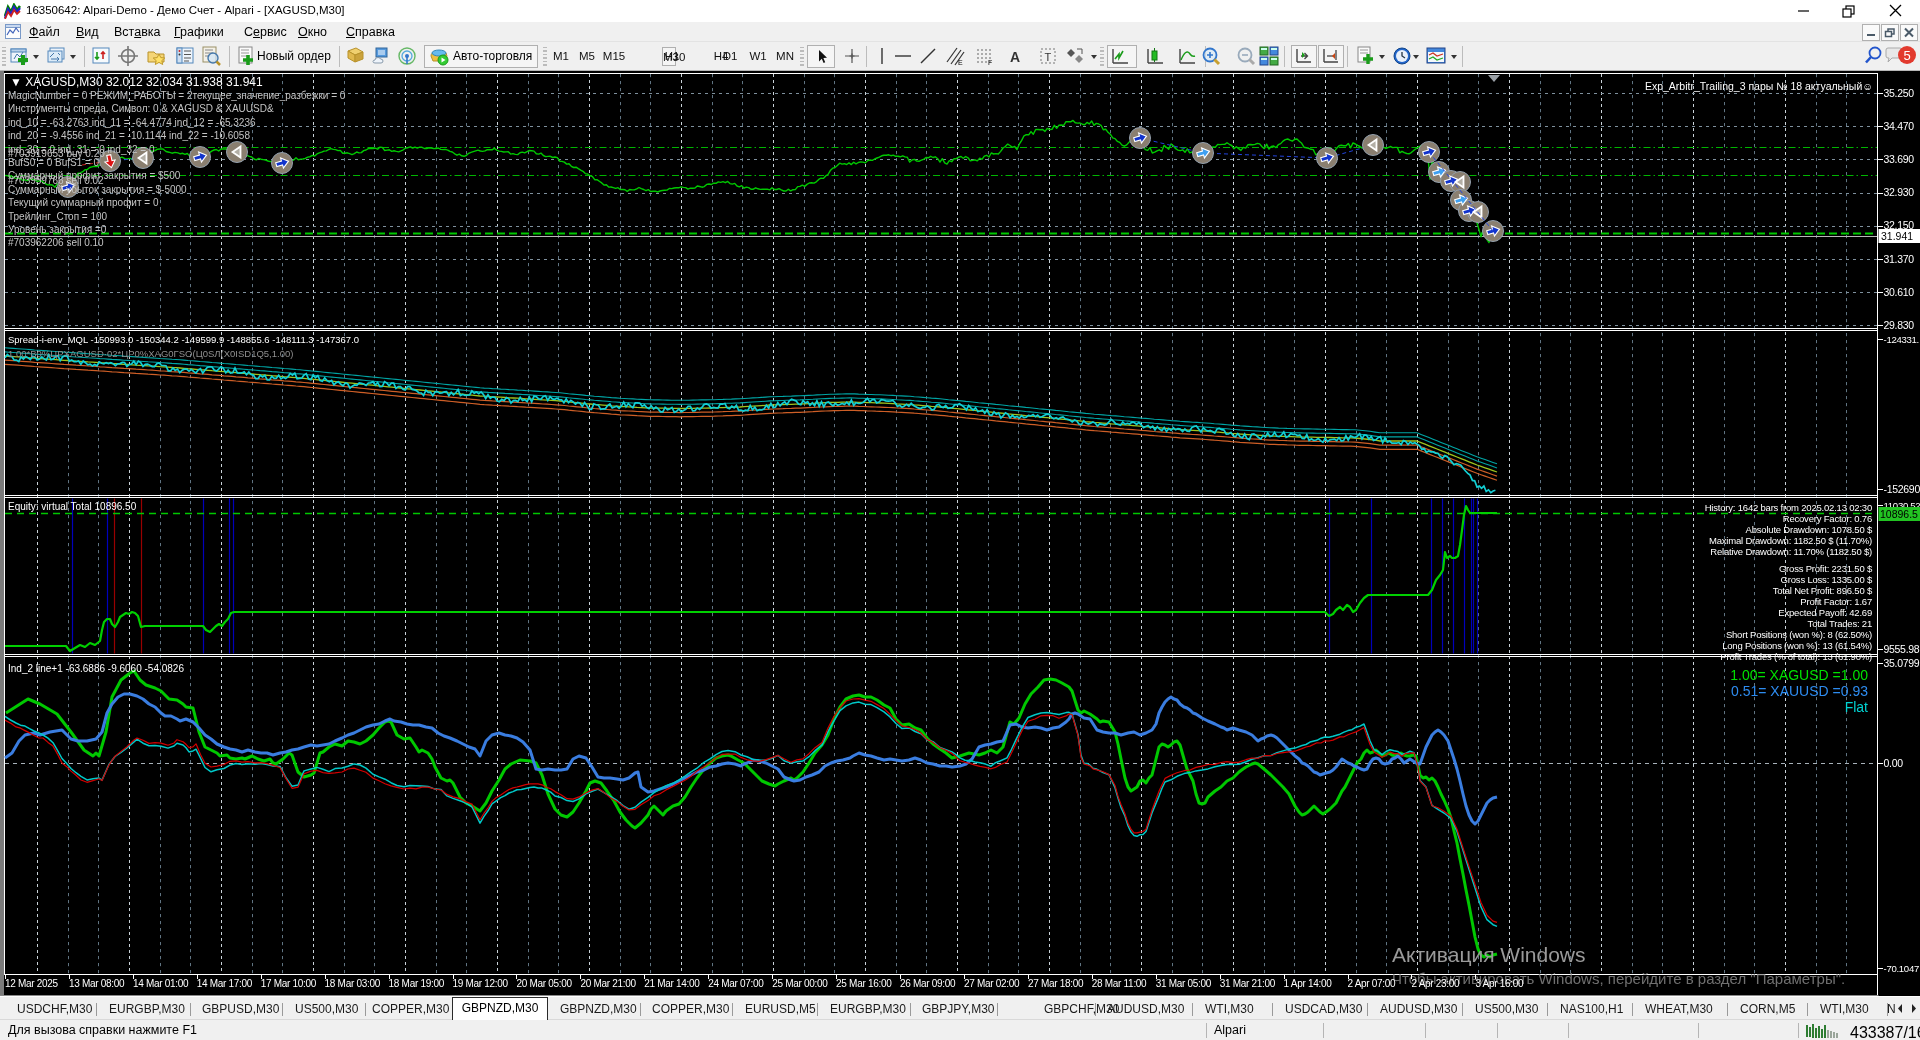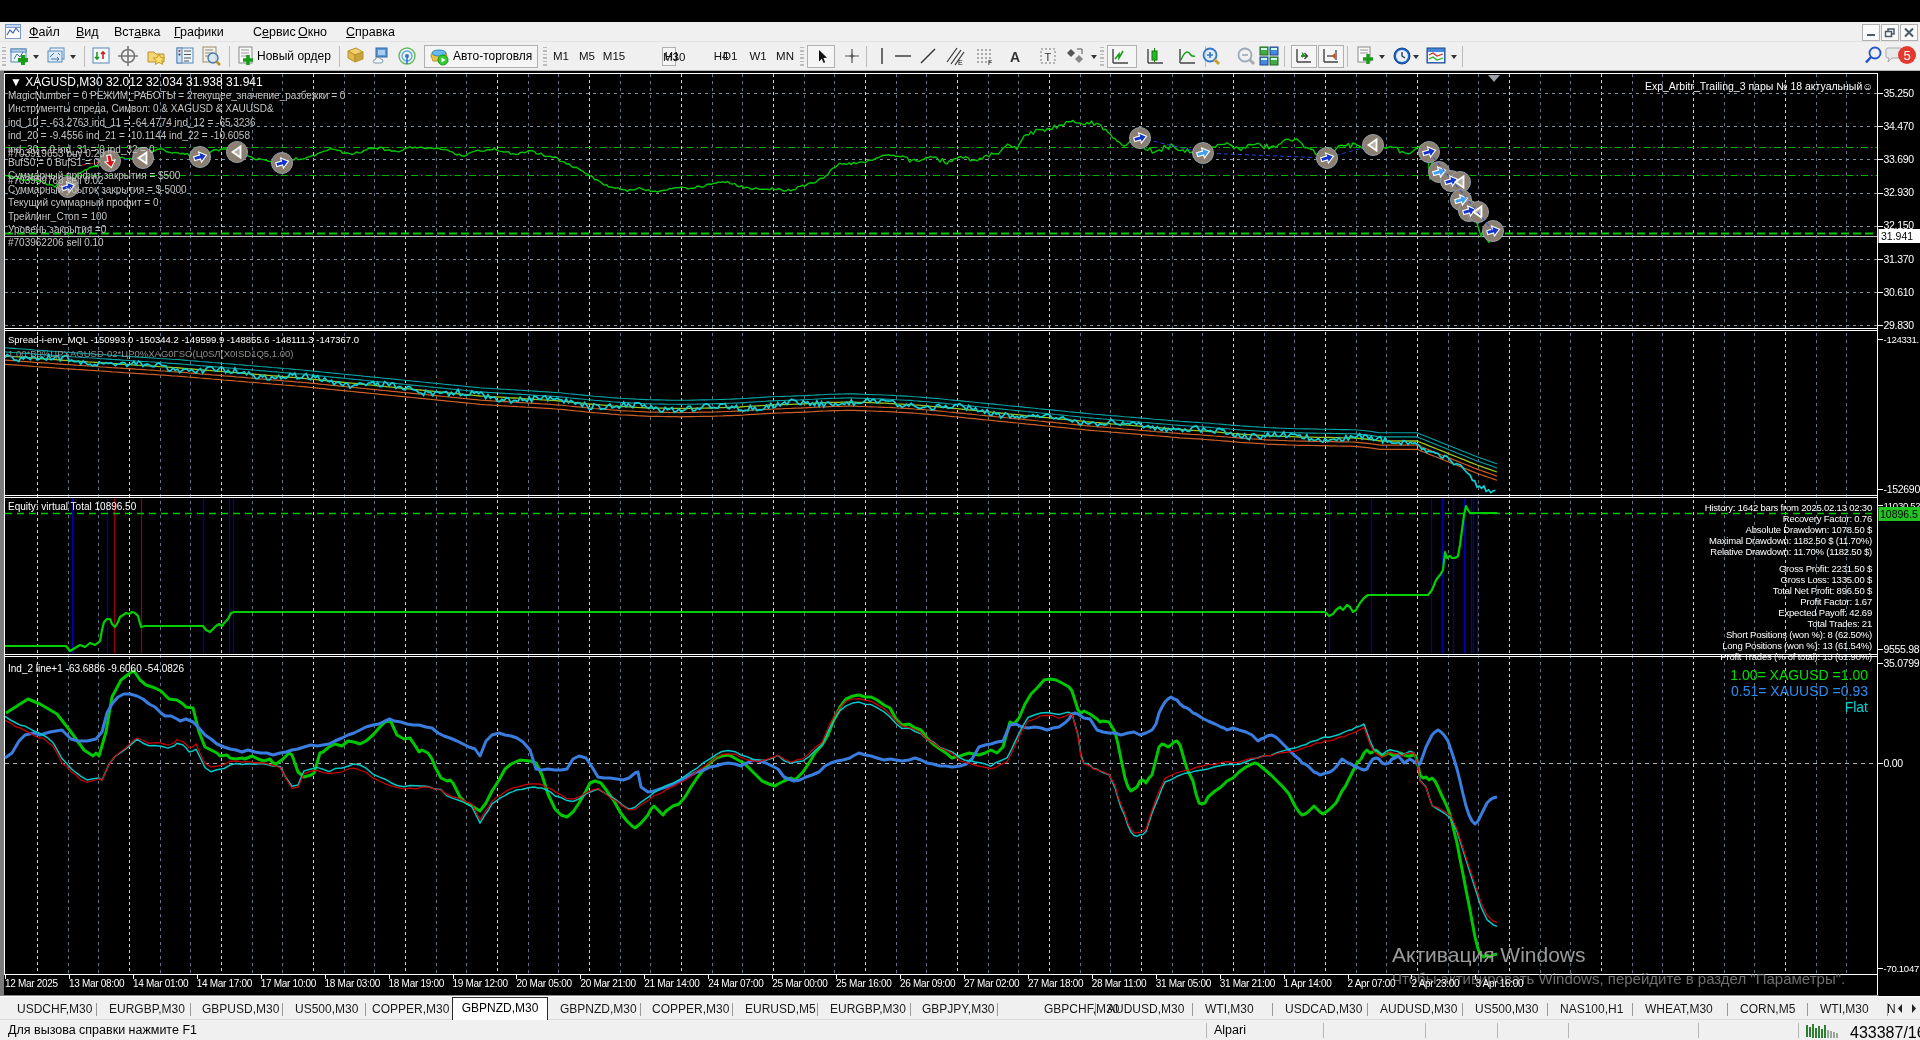--- a/index.html
+++ b/index.html
@@ -16,32 +16,46 @@
 #tabbar{left:0;top:996px;width:1920px;height:23px;background:#f0f0f0;border-top:1px solid #fff;font-size:12px}
 .tab{position:absolute;top:3px;height:20px;line-height:19px;color:#1a1a1a;white-space:nowrap}
 .tabsep{position:absolute;top:6px;width:1px;height:13px;background:#9a9a9a}
 #activetab{position:absolute;left:452px;top:0px;width:96px;height:23px;background:#fff;border:1px solid #2a2a2a;border-bottom:none;text-align:center;line-height:21px;color:#000;z-index:2}
 #statusbar{left:0;top:1019px;width:1920px;height:21px;background:#f0f0f0;border-top:1px solid #d9d9d9;font-size:12.5px;color:#000}
 .ssep{position:absolute;top:3px;width:1px;height:15px;background:#b5b5b5}
 svg text{font-family:"Liberation Sans",sans-serif}
 </style></head><body>
 <div id="root">
 
+<div class="abs" id="titlebar">
+ <svg class="abs" style="left:4px;top:3px" width="17" height="16" viewBox="0 0 17 16">
+  <path d="M1,13 L4,4 L7,9 L10,2 L13,7 L16,3" stroke="#008000" stroke-width="2.6" fill="none"></path>
+  <path d="M1,15 L4,6 L7,11 L10,4 L13,9 L16,5" stroke="#2222cc" stroke-width="2.2" fill="none"></path>
+  <path d="M1,16 L4,9 L7,13 L10,7 L13,11 L16,8" stroke="#cc2222" stroke-width="1.8" fill="none"></path>
+ </svg>
+ <span class="abs" style="left:26px;top:4px">16350642: Alpari-Demo - Демо Счет - Alpari - [XAGUSD,M30]</span>
+ <svg class="abs" style="left:1790px;top:0px" width="130" height="22" viewBox="0 0 130 22">
+  <line x1="8" y1="11" x2="19" y2="11" stroke="#000" stroke-width="1.2"></line>
+  <rect x="56" y="6" width="8" height="8" fill="none" stroke="#000" stroke-width="1.2"></rect>
+  <rect x="53" y="9" width="8" height="8" fill="#fff" stroke="#000" stroke-width="1.2"></rect>
+  <path d="M100,5 L111,16 M111,5 L100,16" stroke="#000" stroke-width="1.3"></path>
+ </svg>
+</div>
 
 <div class="abs" id="menubar">
  <svg class="abs" style="left:5px;top:2px" width="16" height="15" viewBox="0 0 16 15">
   <rect x="0.5" y="0.5" width="15" height="14" fill="#fdfdfd" stroke="#7a9ac8"></rect>
   <rect x="0.5" y="0.5" width="15" height="3" fill="#c8d8f0" stroke="#7a9ac8"></rect>
   <path d="M2,11 L5,6 L8,9 L11,4 L14,8" stroke="#4466bb" stroke-width="1.2" fill="none"></path>
  </svg>
  <span class="menuitem" style="left:29px"><u>Ф</u>айл</span>
  <span class="menuitem" style="left:76px"><u>В</u>ид</span>
  <span class="menuitem" style="left:114px">Вст<u>а</u>вка</span>
  <span class="menuitem" style="left:174px"><u>Г</u>рафики</span>
- <span class="menuitem" style="left:253px">С<u>е</u>рвис</span>
+ <span class="menuitem" style="left:244px">С<u>е</u>рвис</span>
  <span class="menuitem" style="left:298px"><u>О</u>кно</span>
  <span class="menuitem" style="left:346px"><u>С</u>правка</span>
  <svg class="abs" style="left:1862px;top:2px" width="58" height="17" viewBox="0 0 58 17">
   <rect x="0.5" y="0.5" width="17" height="16" fill="#fafafa" stroke="#b0b0b0"></rect>
   <rect x="19.5" y="0.5" width="17" height="16" fill="#fafafa" stroke="#b0b0b0"></rect>
   <rect x="38.5" y="0.5" width="17" height="16" fill="#fafafa" stroke="#b0b0b0"></rect>
   <line x1="5" y1="11" x2="13" y2="11" stroke="#4a5a68" stroke-width="2"></line>
   <rect x="26" y="5" width="6" height="5" fill="none" stroke="#4a5a68" stroke-width="1.5"></rect>
   <rect x="23.5" y="7.5" width="6" height="5" fill="#fafafa" stroke="#4a5a68" stroke-width="1.5"></rect>
   <path d="M43,4.5 L51,12.5 M51,4.5 L43,12.5" stroke="#4a5a68" stroke-width="2"></path>

